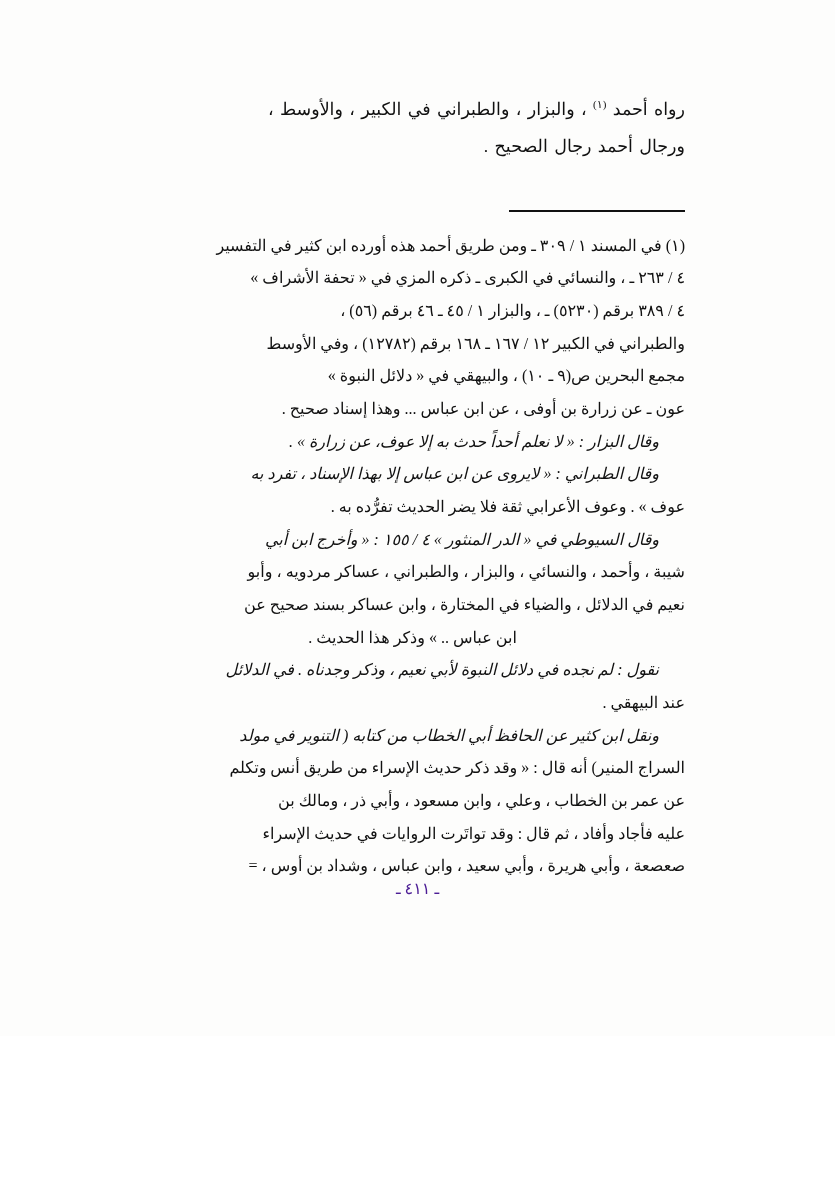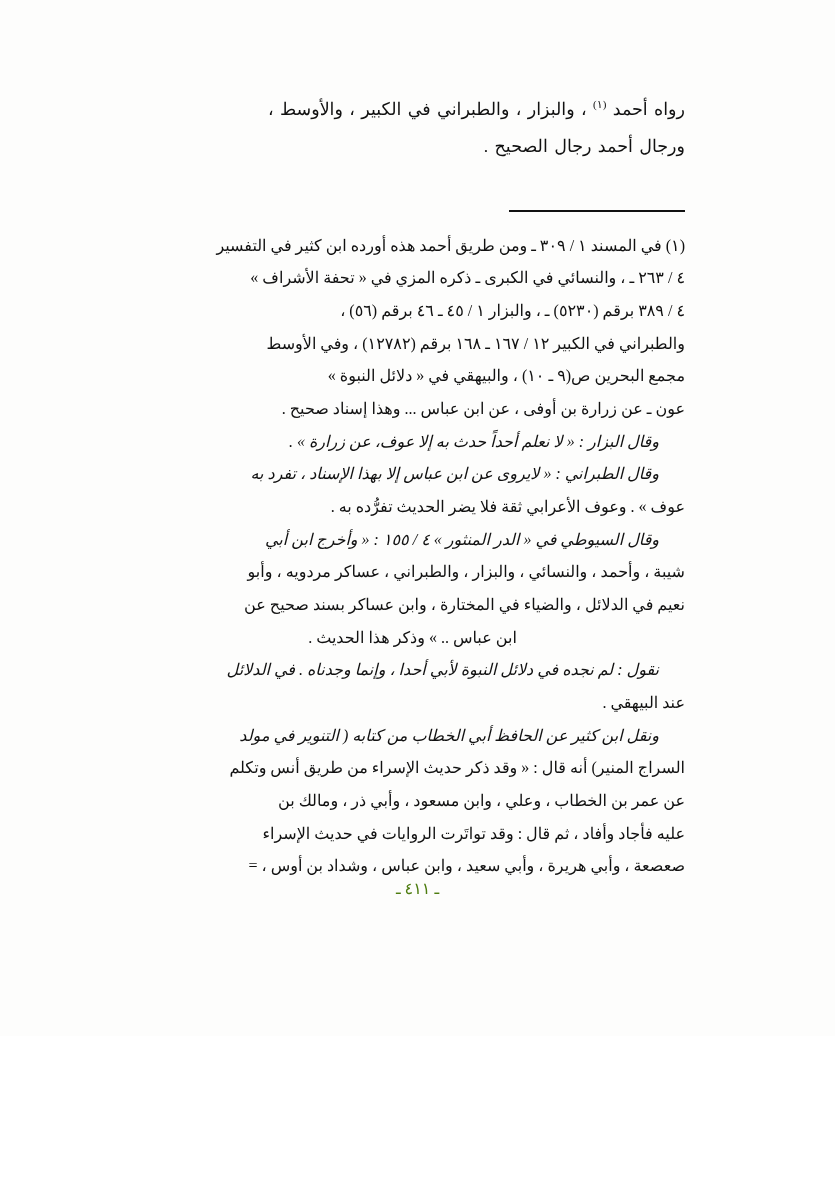--- a/index.html
+++ b/index.html
@@ -70,21 +70,21 @@
     text-align: center;
   }
   .page-number {
     position: absolute;
     bottom: 138px;
     left: 0;
     right: 0;
     text-align: center;
     font-size: 16px;
     font-family: "Liberation Serif", "DejaVu Serif", serif;
-    color: #4d7c0f;
+    color: #4c1d95;
     letter-spacing: 1px;
     margin-top: 44px;
   }
 </style>
 </head>
 <body>
 
 <div class="page">
 
   <div class="content">
@@ -103,21 +103,21 @@
       <p>والطبراني في الكبير ١٢ / ١٦٧ ـ ١٦٨ برقم (١٢٧٨٢) ، وفي الأوسط</p>
       <p>مجمع البحرين ص(٩ ـ ١٠) ، والبيهقي في « دلائل النبوة »</p>
       <p>عون ـ عن زرارة بن أوفى ، عن ابن عباس ... وهذا إسناد صحيح .</p>
       <p class="indent">وقال البزار : « لا نعلم أحداً حدث به إلا عوف، عن زرارة » .</p>
       <p class="indent">وقال الطبراني : « لايروى عن ابن عباس إلا بهذا الإسناد ، تفرد به</p>
       <p>عوف » . وعوف الأعرابي ثقة فلا يضر الحديث تفرُّده به .</p>
       <p class="indent">وقال السيوطي في « الدر المنثور » ٤ / ١٥٥ : « وأخرج ابن أبي</p>
       <p>شيبة ، وأحمد ، والنسائي ، والبزار ، والطبراني ، عساكر مردويه ، وأبو</p>
       <p>نعيم في الدلائل ، والضياء في المختارة ، وابن عساكر بسند صحيح عن</p>
       <p class="center">ابن عباس .. » وذكر هذا الحديث .</p>
-      <p class="indent">نقول : لم نجده في دلائل النبوة لأبي أحدا ، وإنما وجدناه . في الدلائل</p>
+      <p class="indent">نقول : لم نجده في دلائل النبوة لأبي نعيم ، وذكر وجدناه . في الدلائل</p>
       <p>عند البيهقي .</p>
       <p class="indent">ونقل ابن كثير عن الحافظ أبي الخطاب من كتابه ( التنوير في مولد</p>
       <p>السراج المنير) أنه قال : « وقد ذكر حديث الإسراء من طريق أنس وتكلم</p>
       <p>عن عمر بن الخطاب ، وعلي ، وابن مسعود ، وأبي ذر ، ومالك بن</p>
       <p>عليه فأجاد وأفاد ، ثم قال : وقد تواتَرت الروايات في حديث الإسراء</p>
       <p>صعصعة ، وأبي هريرة ، وأبي سعيد ، وابن عباس ، وشداد بن أوس ، =</p>
     </div>
 
   </div>
 

